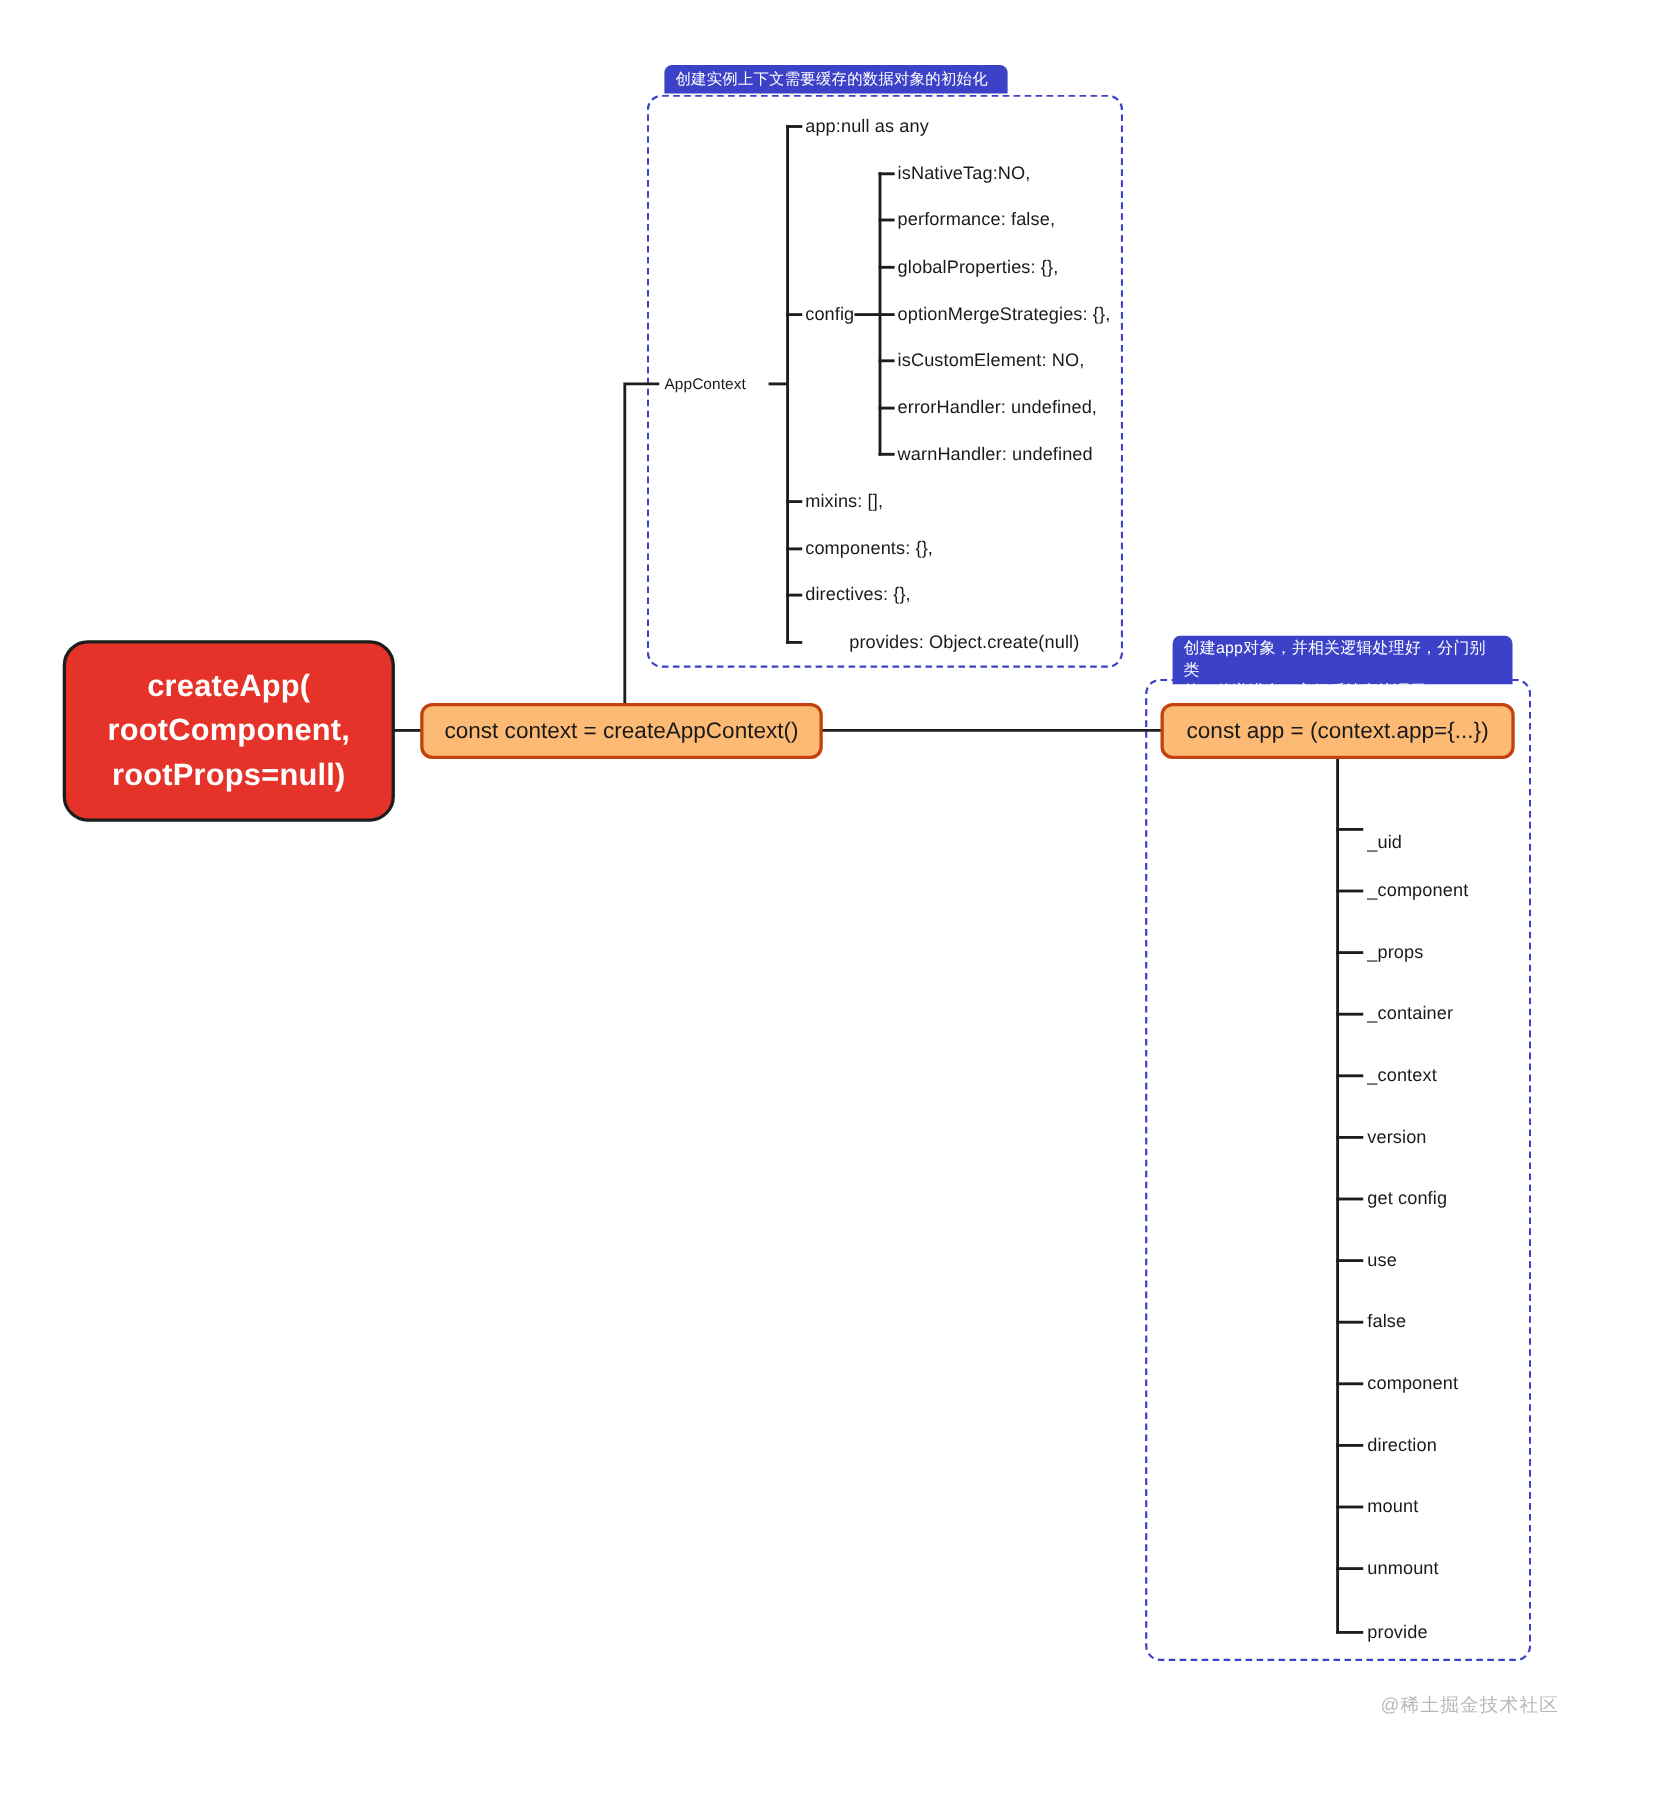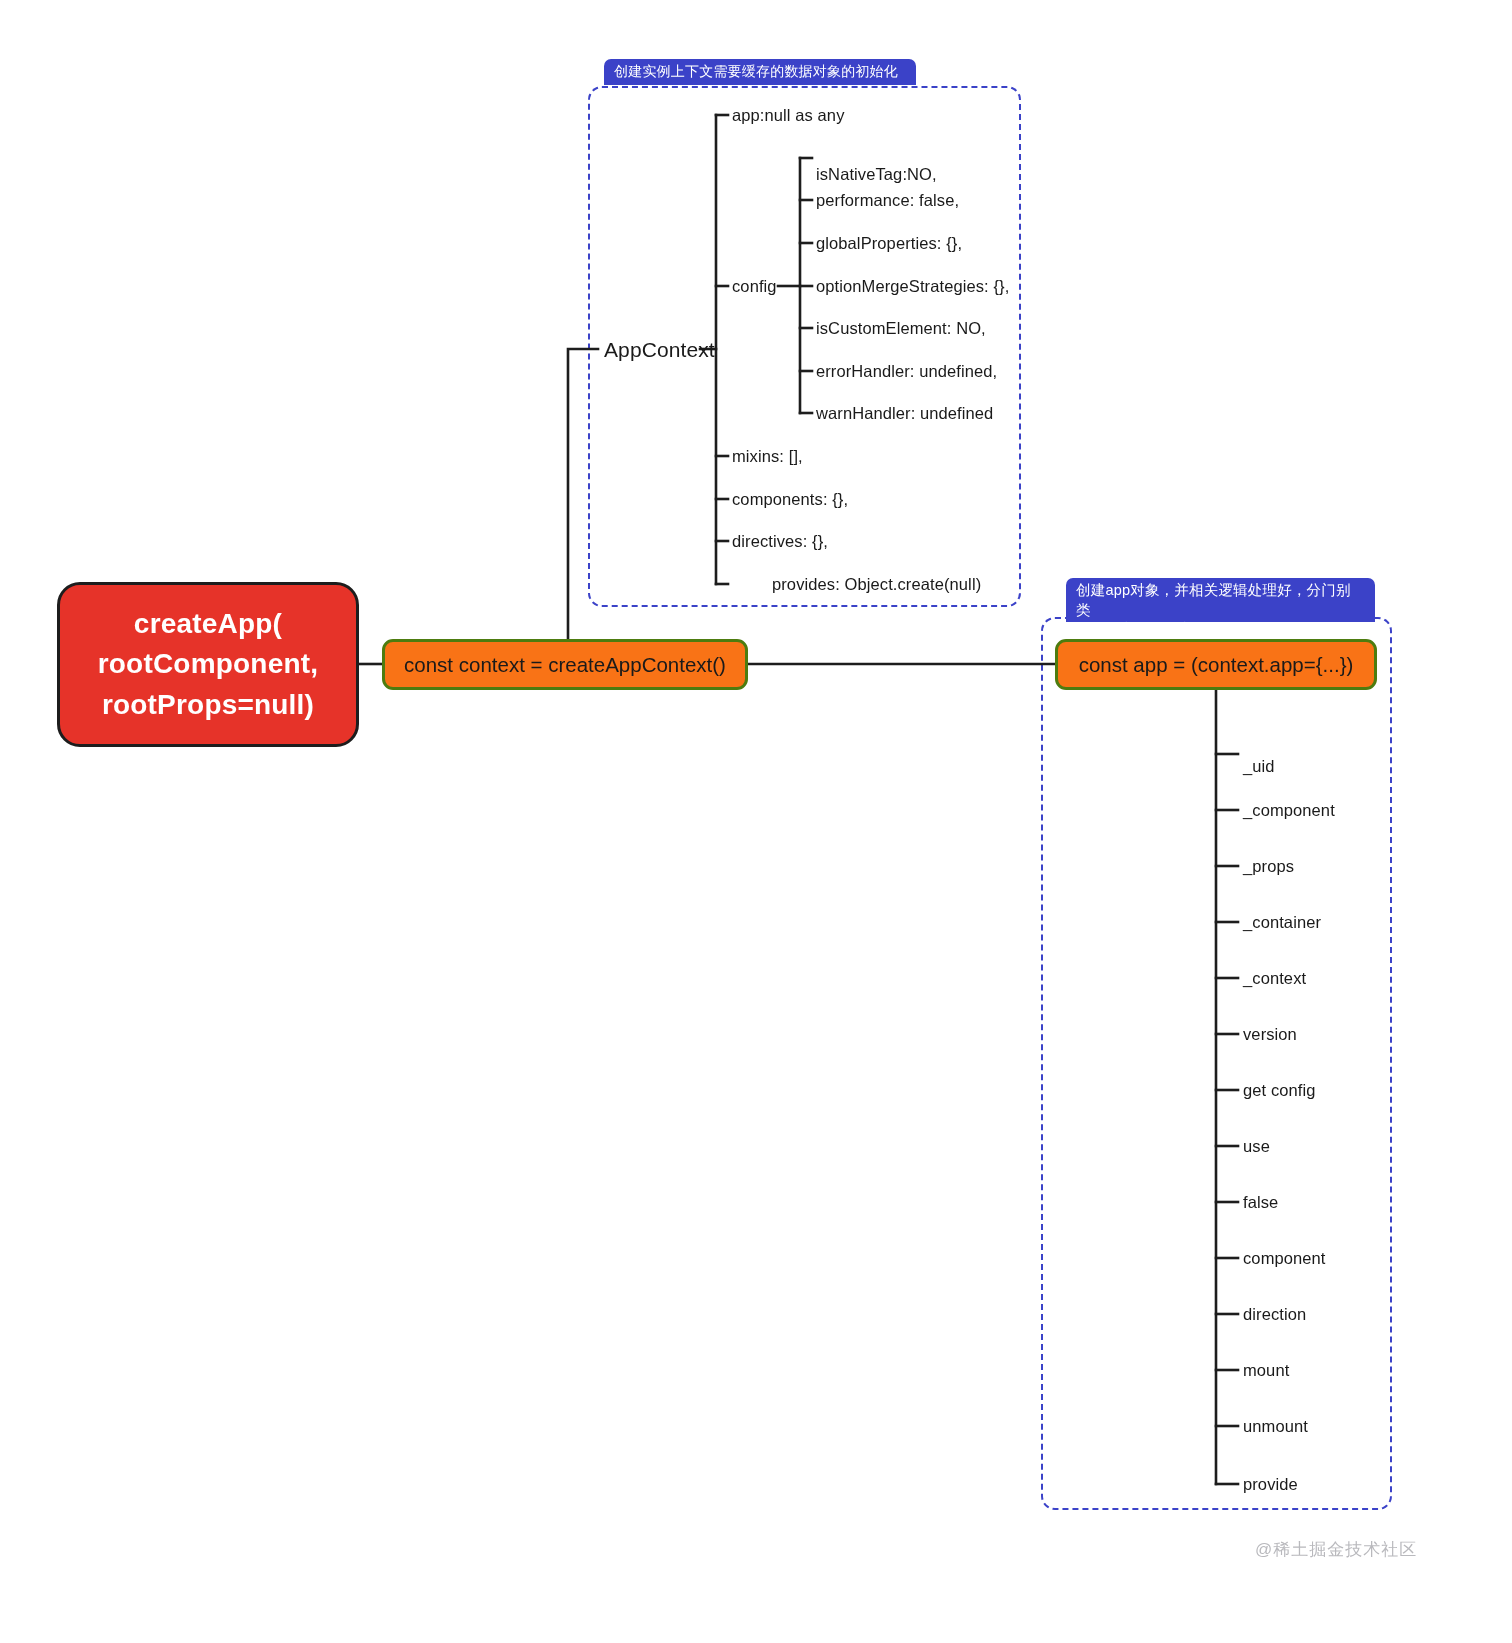--- a/index.html
+++ b/index.html
@@ -82,23 +82,23 @@
     height: 44px;
     border-radius: 7px 7px 0 0;
     font-size: 14.5px;
     padding-top: 3px;
   }
 
   
   .node {
     position: absolute;
     box-sizing: border-box;
-    border: 3px solid #4d7c0f;
+    border: 3px solid #c2410c;
     border-radius: 11px;
-    background: #f97316;
+    background: #fdba74;
     display: flex;
     align-items: center;
     justify-content: center;
     text-align: center;
   }
   #node-root {
     left: 57px;
     top: 582px;
     width: 302px;
     height: 165px;
@@ -133,21 +133,21 @@
   
   .leaf {
     position: absolute;
     font-size: 16.5px;
     color: #1a1a1a;
     white-space: nowrap;
     line-height: 1;
     transform: translateY(-50%);
     letter-spacing: 0.1px;
   }
-  .leaf.sz-md { font-size: 21px; }
+  .leaf.sz-md { font-size: 14px; }
   .leaf.sz-app { font-size: 16.5px; }
 
   
   #watermark {
     position: absolute;
     left: 1255px;
     top: 1538px;
     font-size: 17px;
     color: #b9b9bd;
     letter-spacing: 1px;
@@ -224,21 +224,21 @@
 
   <div class="leaf sz-md" style="left:604px; top:349px;">AppContext</div>
 
   <div class="leaf" style="left:732px; top:115px;">app:null as any</div>
   <div class="leaf" style="left:732px; top:286px;">config</div>
   <div class="leaf" style="left:732px; top:456px;">mixins: [],</div>
   <div class="leaf" style="left:732px; top:499px;">components: {},</div>
   <div class="leaf" style="left:732px; top:541px;">directives: {},</div>
   <div class="leaf" style="left:732px; top:584px;margin-left:40px;">provides: Object.create(null)</div>
 
-  <div class="leaf" style="left:816px; top:158px;margin-top:16px;">isNativeTag:NO,</div>
+  <div class="leaf" style="left:816px; top:158px;">isNativeTag:NO,</div>
   <div class="leaf" style="left:816px; top:200px;">performance: false,</div>
   <div class="leaf" style="left:816px; top:243px;">globalProperties: {},</div>
   <div class="leaf" style="left:816px; top:286px;">optionMergeStrategies: {},</div>
   <div class="leaf" style="left:816px; top:328px;">isCustomElement: NO,</div>
   <div class="leaf" style="left:816px; top:371px;">errorHandler: undefined,</div>
   <div class="leaf" style="left:816px; top:413px;">warnHandler: undefined</div>
 
   <div class="leaf sz-app" style="left:1243px; top:754px;margin-top:12px;">_uid</div>
   <div class="leaf sz-app" style="left:1243px; top:810px;">_component</div>
   <div class="leaf sz-app" style="left:1243px; top:866px;">_props</div>

